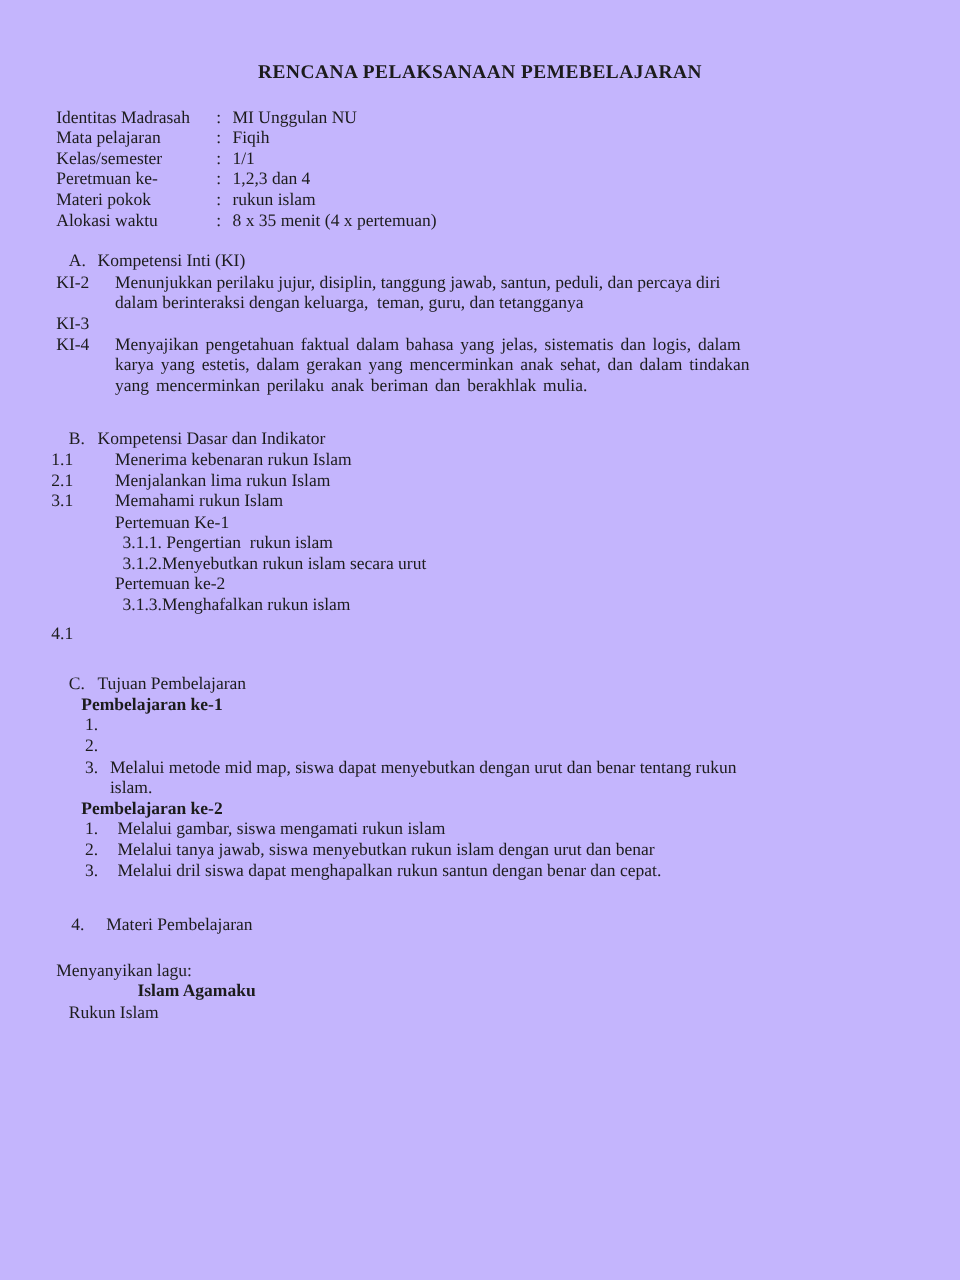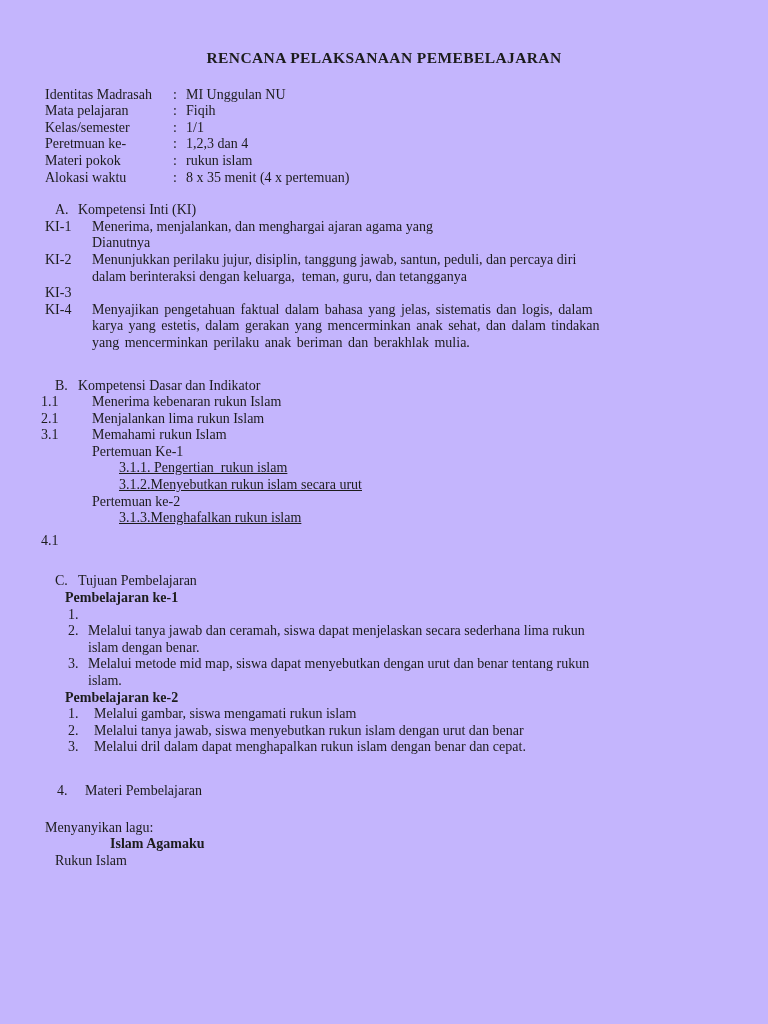--- a/index.html
+++ b/index.html
@@ -34,21 +34,21 @@
   
   .a-item{display:flex;}
   .a-label{width:47px;flex:none;}
   .a-text{width:560px;white-space:pre-wrap;}
   .ws{word-spacing:2px;}
   
   .b-item{display:flex;margin-left:-4px;}
   .b-num{width:51px;flex:none;}
   .b-text{white-space:pre-wrap;}
   .b-meeting{margin-left:47px;}
-  .b-ind{margin-left:74px;white-space:pre-wrap;text-decoration:underline;}
+  .b-ind{margin-left:53px;white-space:pre-wrap;}
   .b-trail{margin-left:-4px;margin-top:6px;}
   
   .c-lesson-head{font-weight:bold;margin-left:20px;}
   .c-item{display:flex;margin-left:23px;}
   .c-num{width:20px;flex:none;}
   .c-num2{width:26px;flex:none;}
   .c-text{width:557px;white-space:pre-wrap;}
   
   .d-head{display:flex;margin-left:12px;}
   .d-num{width:28px;flex:none;}
@@ -101,25 +101,20 @@
     </div>
   </div>
 
   <div class="sec-head" style="margin-top:16px">
     <span class="sec-letter">A.</span>
     <span>Kompetensi Inti (KI)</span>
   </div>
 
   <div>
     <div class="a-item">
-      <span class="a-label">KI-1</span>
-      <span class="a-text">Menerima, menjalankan, dan menghargai ajaran agama yang
-Dianutnya</span>
-    </div>
-    <div class="a-item">
       <span class="a-label">KI-2</span>
       <span class="a-text">Menunjukkan perilaku jujur, disiplin, tanggung jawab, santun, peduli, dan percaya diri
 dalam berinteraksi dengan keluarga,  teman, guru, dan tetangganya</span>
     </div>
     <div class="a-item">
       <span class="a-label">KI-3</span>
     </div>
     <div class="a-item">
       <span class="a-label">KI-4</span>
       <span class="a-text ws">Menyajikan pengetahuan faktual dalam bahasa yang jelas, sistematis dan logis, dalam
@@ -159,43 +154,41 @@
     <span>Tujuan Pembelajaran</span>
   </div>
 
   <div class="c-lesson-head">Pembelajaran ke-1</div>
   <div>
     <div class="c-item">
       <span class="c-num">1.</span>
     </div>
     <div class="c-item">
       <span class="c-num">2.</span>
-      <span class="c-text">Melalui tanya jawab dan ceramah, siswa dapat menjelaskan secara sederhana lima rukun
-islam dengan benar.</span>
     </div>
     <div class="c-item">
       <span class="c-num">3.</span>
       <span class="c-text">Melalui metode mid map, siswa dapat menyebutkan dengan urut dan benar tentang rukun
 islam.</span>
     </div>
   </div>
 
   <div class="c-lesson-head">Pembelajaran ke-2</div>
   <div>
     <div class="c-item">
       <span class="c-num2">1.</span>
       <span class="c-text">Melalui gambar, siswa mengamati rukun islam</span>
     </div>
     <div class="c-item">
       <span class="c-num2">2.</span>
       <span class="c-text">Melalui tanya jawab, siswa menyebutkan rukun islam dengan urut dan benar</span>
     </div>
     <div class="c-item">
       <span class="c-num2">3.</span>
-      <span class="c-text">Melalui dril dalam dapat menghapalkan rukun islam dengan benar dan cepat.</span>
+      <span class="c-text">Melalui dril siswa dapat menghapalkan rukun santun dengan benar dan cepat.</span>
     </div>
   </div>
 
   <div class="d-head gap-d">
     <span class="d-num">4.</span>
     <span>Materi Pembelajaran</span>
   </div>
 
   <div class="song-intro gap-song">Menyanyikan lagu:</div>
   <div class="song-title">Islam Agamaku</div>

